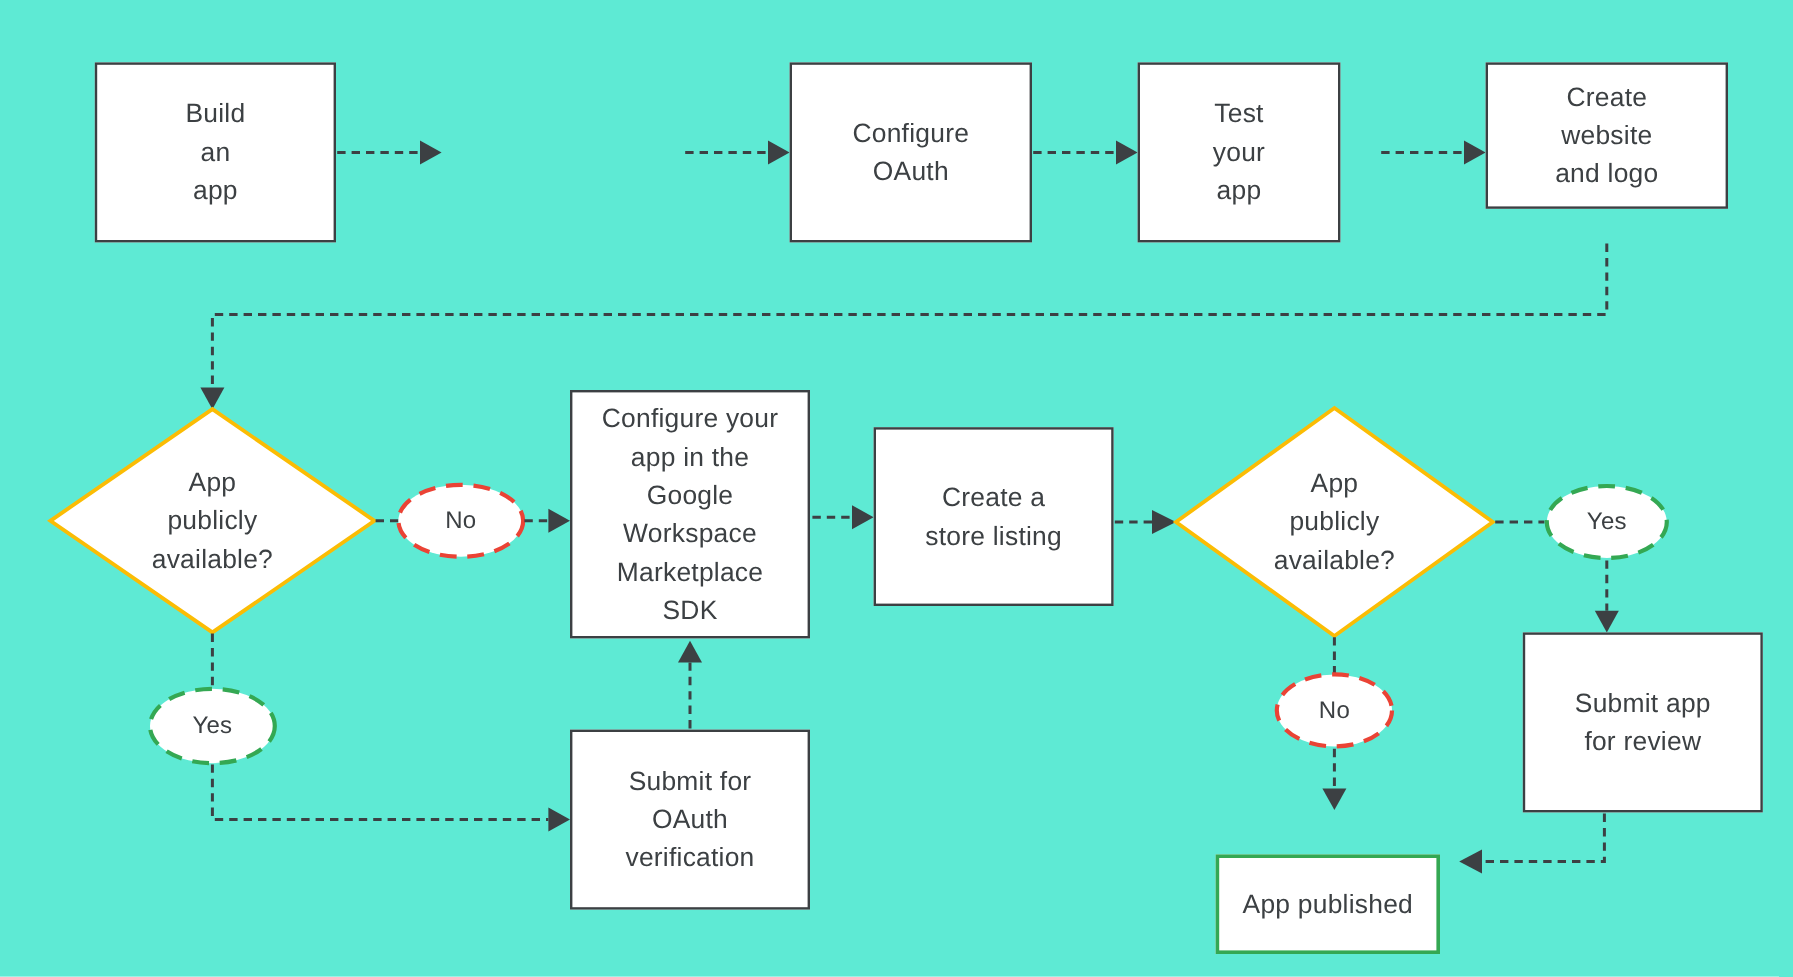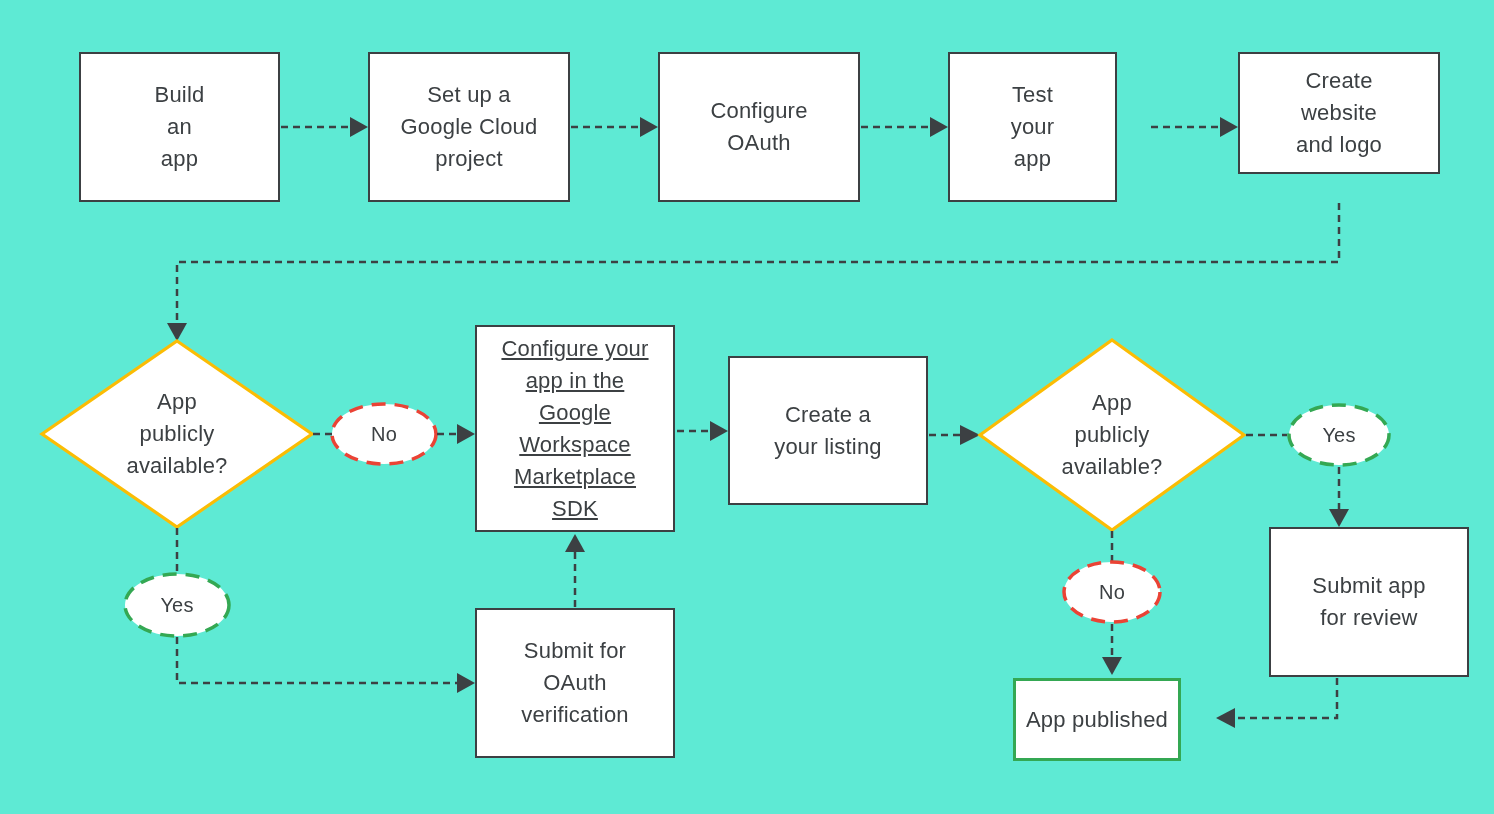--- a/index.html
+++ b/index.html
@@ -106,62 +106,57 @@
 
     <path class="conn" d="M1337 678 V718 H1235"></path>
     <polygon class="head" points="1235,708 1235,728 1216,718"></polygon>
   </svg>
 
   <div class="box" style="left:79px;top:52px;width:201px;height:150px;">
     <span class="lbl">Build
 an
 app</span>
   </div>
-  <div class="box" style="left:368px;top:52px;width:202px;height:150px;">
-    <span class="lbl">Set up a
-Google Cloud
-project</span>
-  </div>
   <div class="box" style="left:658px;top:52px;width:202px;height:150px;">
     <span class="lbl">Configure
 OAuth</span>
   </div>
   <div class="box" style="left:948px;top:52px;width:169px;height:150px;">
     <span class="lbl">Test
 your
 app</span>
   </div>
   <div class="box" style="left:1238px;top:52px;width:202px;height:122px;">
     <span class="lbl">Create
 website
 and logo</span>
   </div>
 
-  <div class="box" style="left:475px;top:325px;width:200px;height:207px;text-decoration:underline;">
+  <div class="box" style="left:475px;top:325px;width:200px;height:207px;">
     <span class="lbl">Configure your
 app in the
 Google
 Workspace
 Marketplace
 SDK</span>
   </div>
   <div class="box" style="left:728px;top:356px;width:200px;height:149px;">
     <span class="lbl">Create a
-your listing</span>
+store listing</span>
   </div>
   <div class="box" style="left:475px;top:608px;width:200px;height:150px;">
     <span class="lbl">Submit for
 OAuth
 verification</span>
   </div>
   <div class="box" style="left:1237px;top:527px;width:200px;height:150px;margin-left:32px;">
     <span class="lbl">Submit app
 for review</span>
   </div>
-  <div class="box published" style="left:1013px;top:678px;width:168px;height:83px;">
+  <div class="box published" style="left:1013px;top:712px;width:187px;height:83px;">
     <span class="lbl">App published</span>
   </div>
 
   <div class="float-label" style="left:87px;top:386px;width:180px;height:96px;">
     <span class="lbl">App
 publicly
 available?</span>
   </div>
   <div class="float-label" style="left:1022px;top:387px;width:180px;height:96px;">
     <span class="lbl">App

